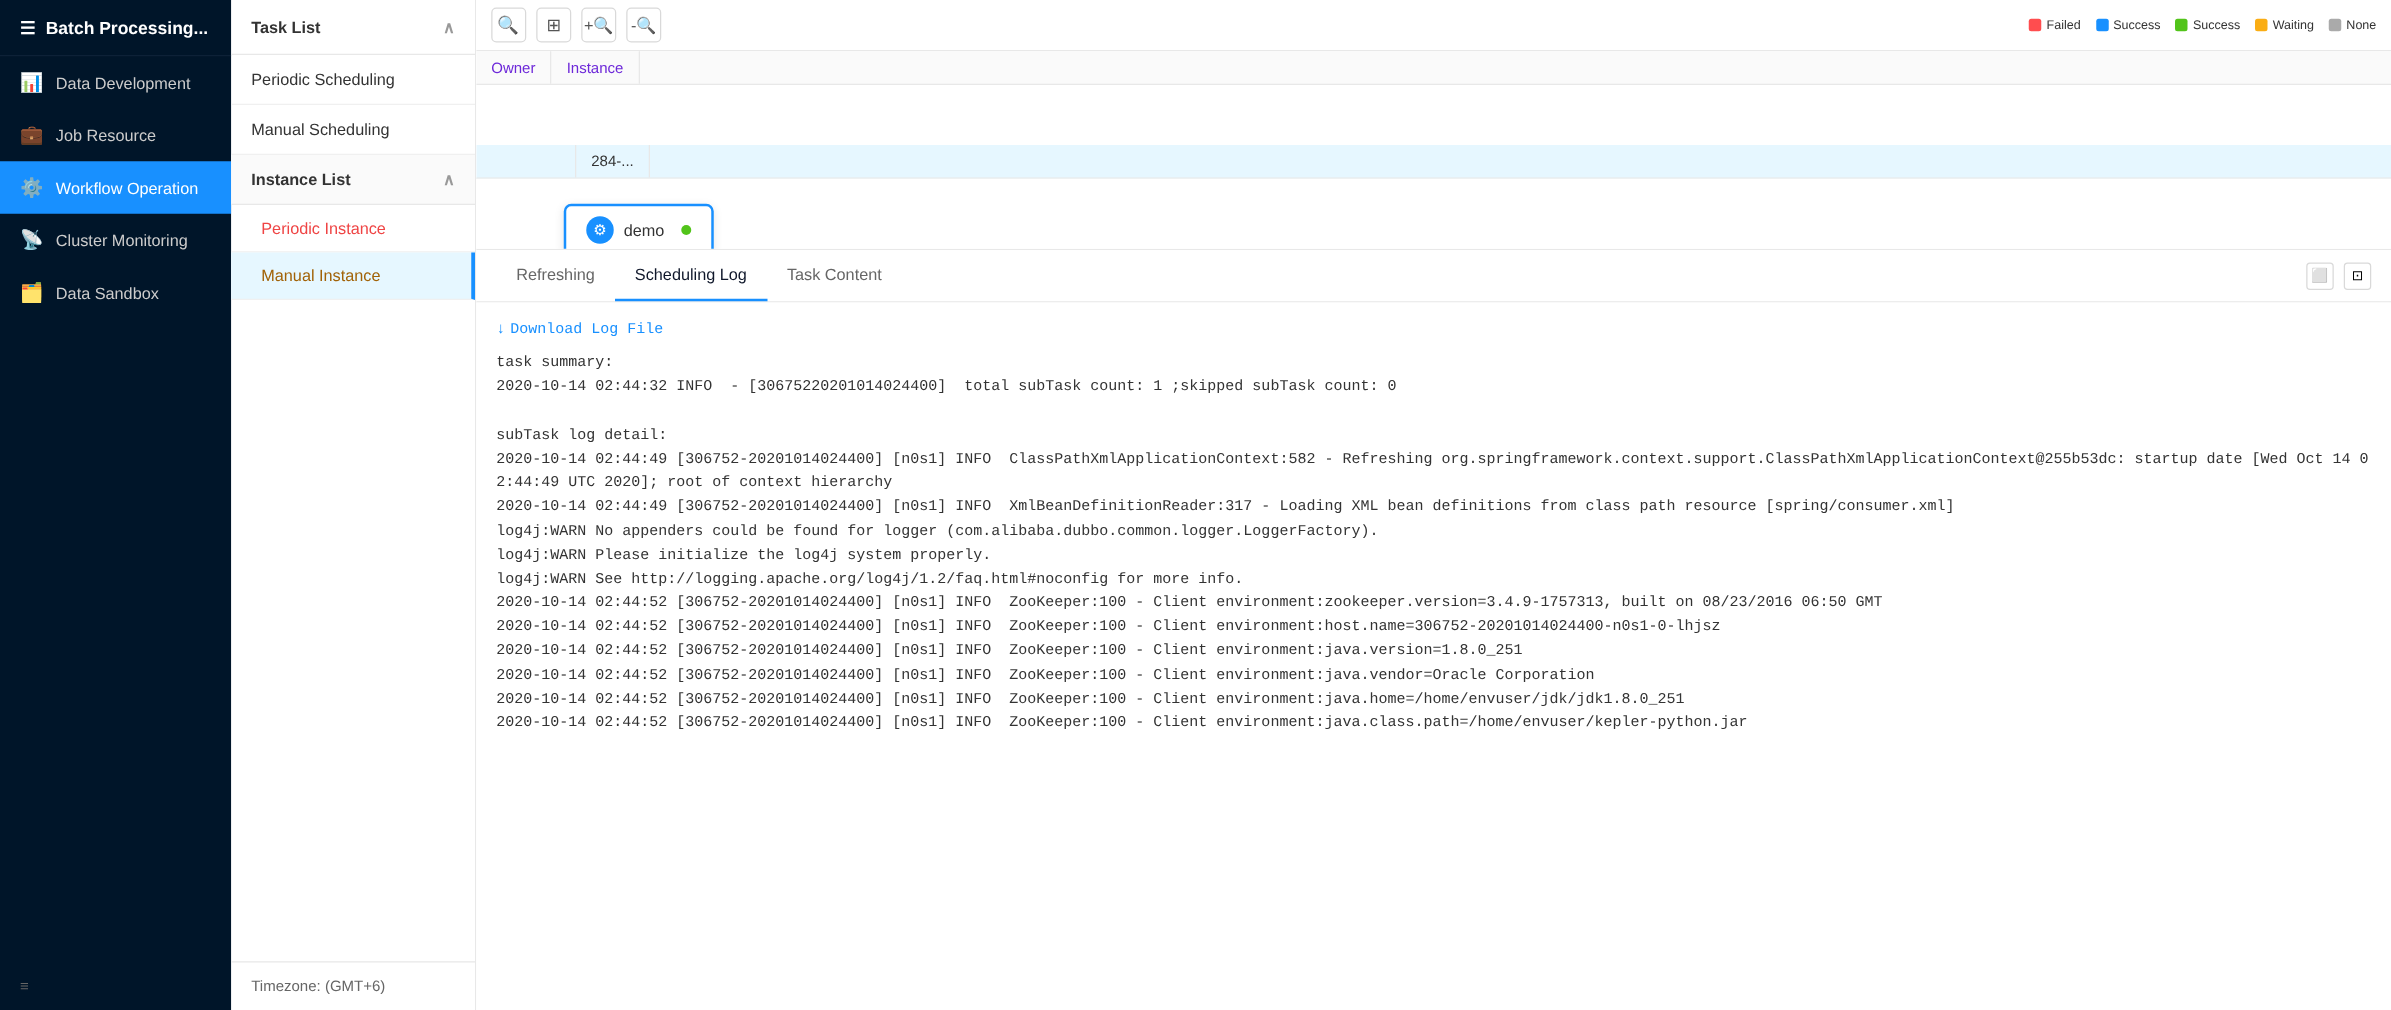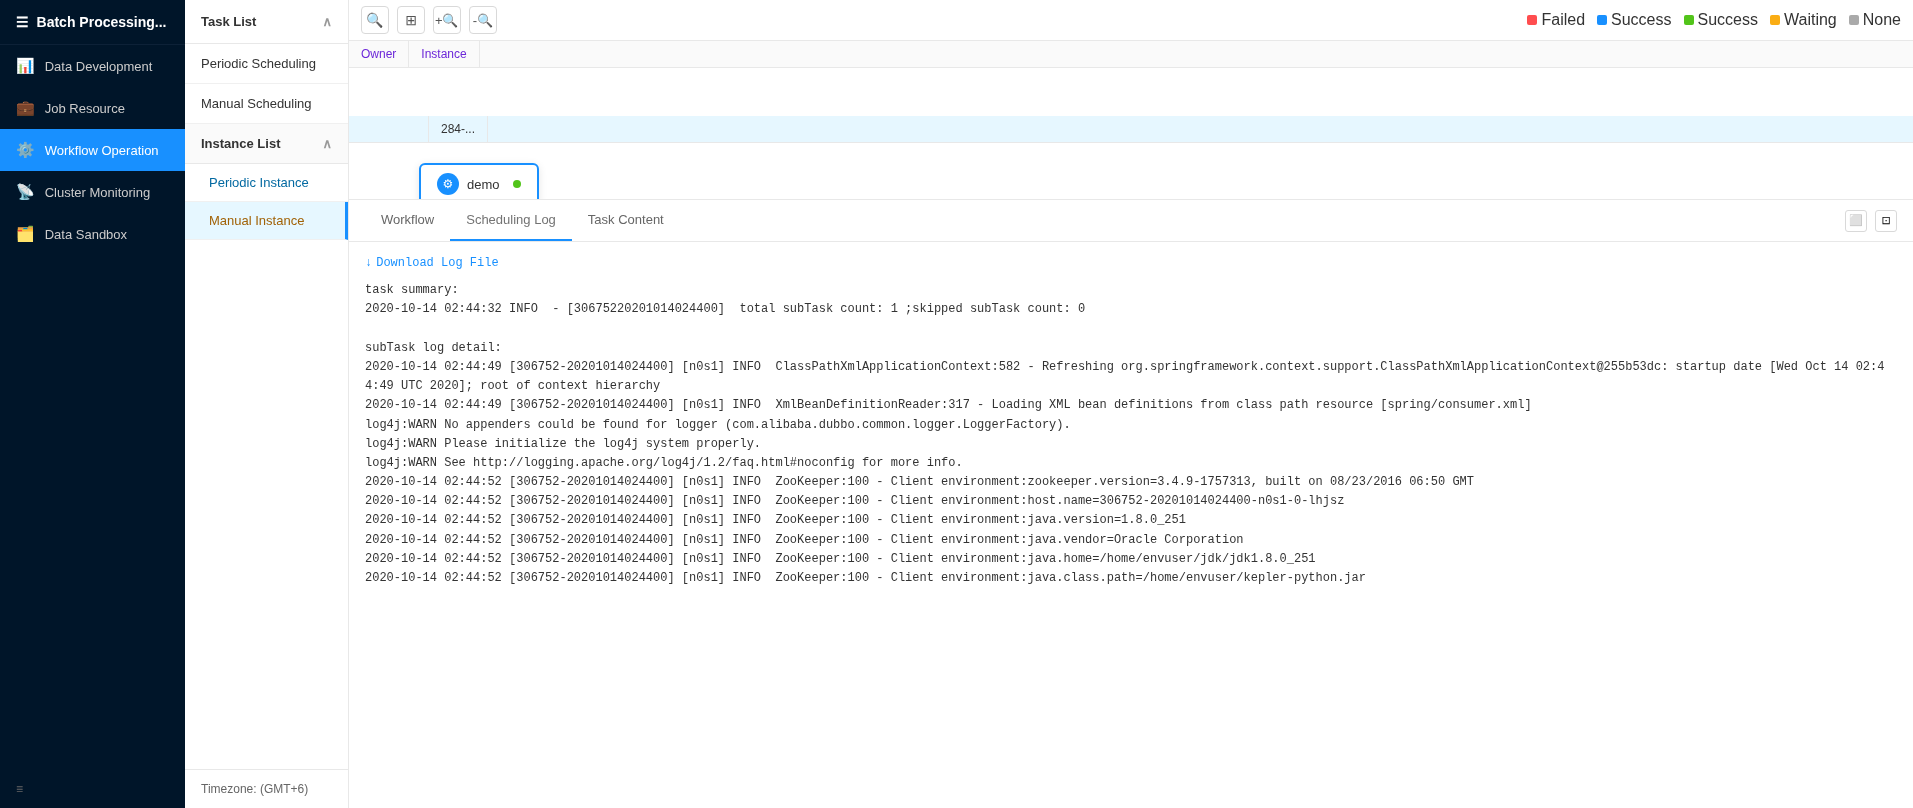--- a/index.html
+++ b/index.html
@@ -46,21 +46,21 @@
       color: #666;
       font-size: 12px;
       cursor: pointer;
       display: flex;
       align-items: center;
       gap: 8px;
     }
 
     
     .task-sidebar {
-      width: 164px;
+      width: 196px;
       background: #fff;
       border-right: 1px solid #e8e8e8;
       display: flex;
       flex-direction: column;
       flex-shrink: 0;
       height: 100%;
     }
     .task-sidebar-header {
       display: flex;
       justify-content: space-between;
@@ -84,21 +84,21 @@
       padding: 12px 16px;
       font-weight: 600;
       font-size: 13px;
       border-bottom: 1px solid #e8e8e8;
       background: #fafafa;
     }
     .task-sidebar-sub-item {
       padding: 11px 24px;
       cursor: pointer;
       font-size: 13px;
-      color: #0369a1;
+      color: #ef4444;
       border-bottom: 1px solid #f0f0f0;
     }
     .task-sidebar-sub-item.active {
       background: #e6f7ff;
       color: #a16207;
       border-right: 3px solid #1890ff;
     }
     .task-sidebar-footer {
       margin-top: auto;
       padding: 12px 16px;
@@ -141,21 +141,21 @@
     .canvas-toolbar-right {
       display: flex;
       gap: 12px;
       align-items: center;
       font-size: 12px;
     }
     .legend-item {
       display: flex;
       align-items: center;
       gap: 4px;
-      font-size: 16px;
+      font-size: 10px;
     }
     .legend-dot {
       width: 10px;
       height: 10px;
       border-radius: 2px;
     }
     .tool-btn {
       width: 28px;
       height: 28px;
       border: 1px solid #d9d9d9;
@@ -229,21 +229,21 @@
     }
     .detail-tabs-left { display: flex; }
     .tab {
       padding: 12px 16px;
       cursor: pointer;
       font-size: 13px;
       color: #666;
       border-bottom: 2px solid transparent;
     }
     .tab.active {
-      color: #737373;
+      color: #0f172a;
       border-bottom: 2px solid #1890ff;
       font-weight: 500;
     }
     .tab-actions {
       display: flex;
       gap: 8px;
       align-items: center;
     }
     .tab-action-btn {
       width: 22px;
@@ -426,21 +426,21 @@
         <div class="node-status-dot"></div>
       </div>
     </div>
   </div>
 
   <div class="detail-panel">
 
     <div class="detail-tabs">
       <div class="detail-tabs-left">
         <div class="tab">
-          <span>Workflow</span>
+          <span>Refreshing</span>
         </div>
         <div class="tab active">
           <span>Scheduling Log</span>
         </div>
         <div class="tab">
           <span>Task Content</span>
         </div>
       </div>
       <div class="tab-actions">
         <button class="tab-action-btn">⬜</button>

